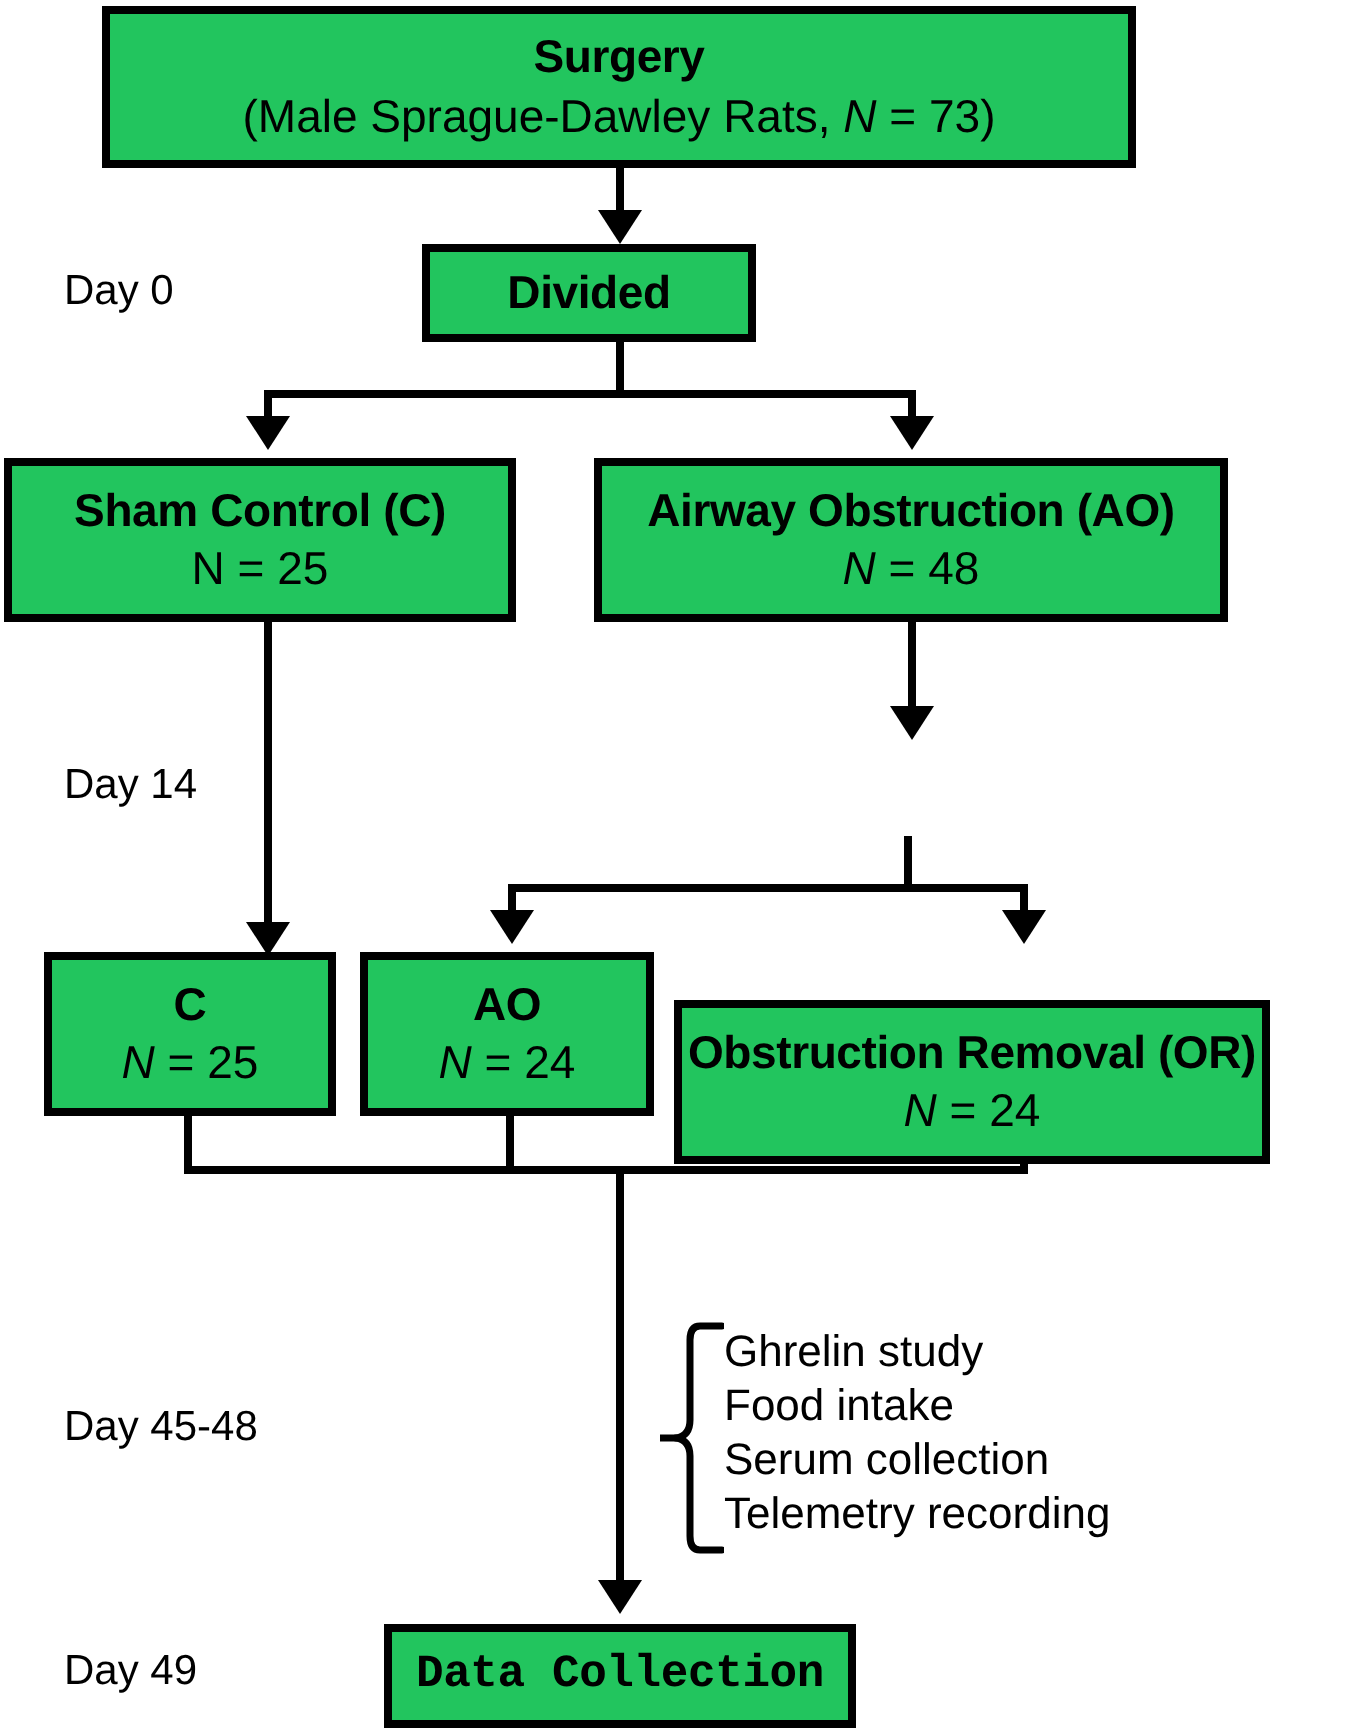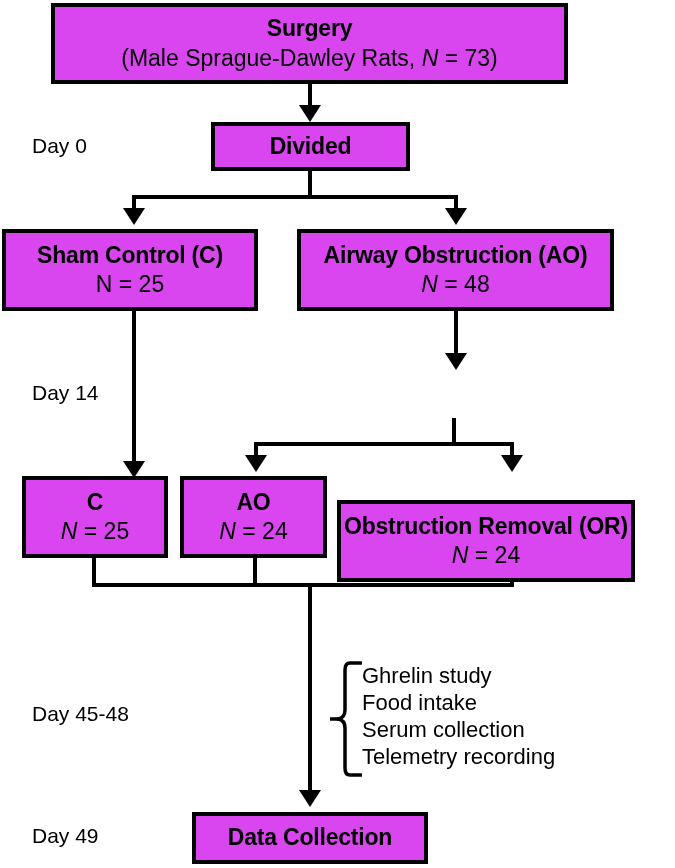--- a/index.html
+++ b/index.html
@@ -14,21 +14,21 @@
     background: #ffffff;
     font-family: "Liberation Sans", sans-serif;
     color: #000000;
     overflow: hidden;
   }
   
   .node {
     position: absolute;
     box-sizing: border-box;
     border: 4px solid #000000;
-    background: #d946ef;
+    background: #22c55e;
     display: flex;
     flex-direction: column;
     align-items: center;
     justify-content: center;
     text-align: center;
     line-height: 1.18;
     z-index: 3;
   }
   .node .l1 {
     font-weight: bold;
@@ -103,21 +103,21 @@
   <div class="day-label" style="left:32px; top:824px;">Day 49</div>
 
   <div class="node" style="left:51px; top:3px; width:517px; height:81px;">
     <div class="l1">Surgery</div>
     <div class="l2"><span>(Male Sprague-Dawley Rats, </span><span class="ital">N</span><span> = 73)</span></div>
   </div>
 
   <div class="vline" style="left:308px; top:84px; height:22px;"></div>
   <div class="arrow" style="left:299px; top:105px;"></div>
 
-  <div class="node single" style="left:211px; top:122px; width:199px; height:49px;">
+  <div class="node single" style="left:211px; top:122px; width:167px; height:49px;">
     <div class="l1">Divided</div>
   </div>
 
   <div class="vline" style="left:308px; top:171px; height:26px;"></div>
   <div class="hline" style="left:132px; top:195px; width:326px;"></div>
   <div class="vline" style="left:132px; top:195px; height:15px;"></div>
   <div class="arrow" style="left:123px; top:208px;"></div>
   <div class="vline" style="left:454px; top:195px; height:15px;"></div>
   <div class="arrow" style="left:445px; top:208px;"></div>
 
@@ -173,17 +173,17 @@
     <path d="M8 59 H0" fill="none" stroke="#000000" stroke-width="3.5" stroke-linecap="round"></path>
   </svg>
 
   <div class="task-list" style="left:362px; top:662px;">
     <div>Ghrelin study</div>
     <div>Food intake</div>
     <div>Serum collection</div>
     <div>Telemetry recording</div>
   </div>
 
-  <div class="node single" style="left:192px; top:812px; width:236px; height:52px;">
+  <div class="node single" style="left:192px; top:812px; width:236px; height:52px;font-family:Liberation Mono, monospace;">
     <div class="l1">Data Collection</div>
   </div>
 
 </div>
 
 </body></html>

